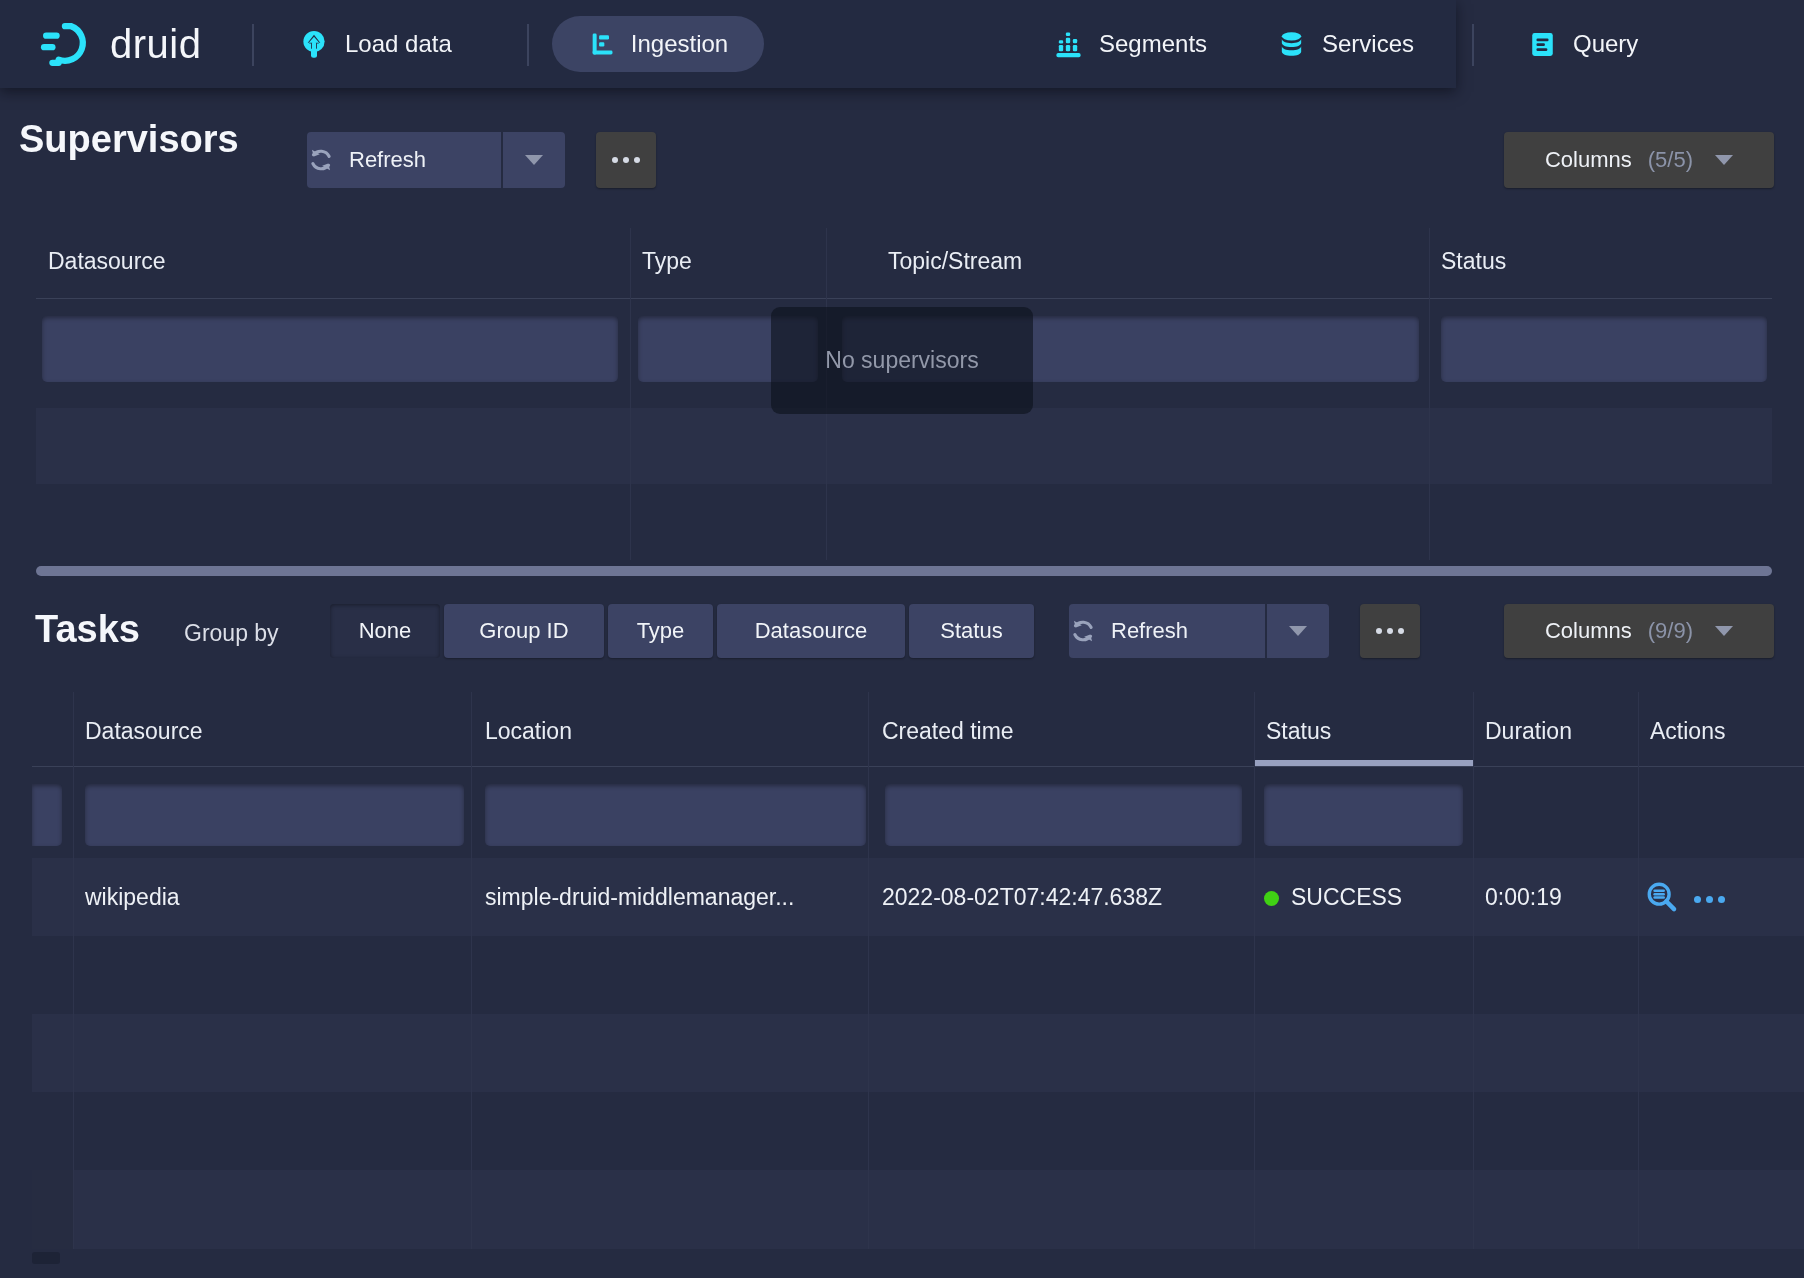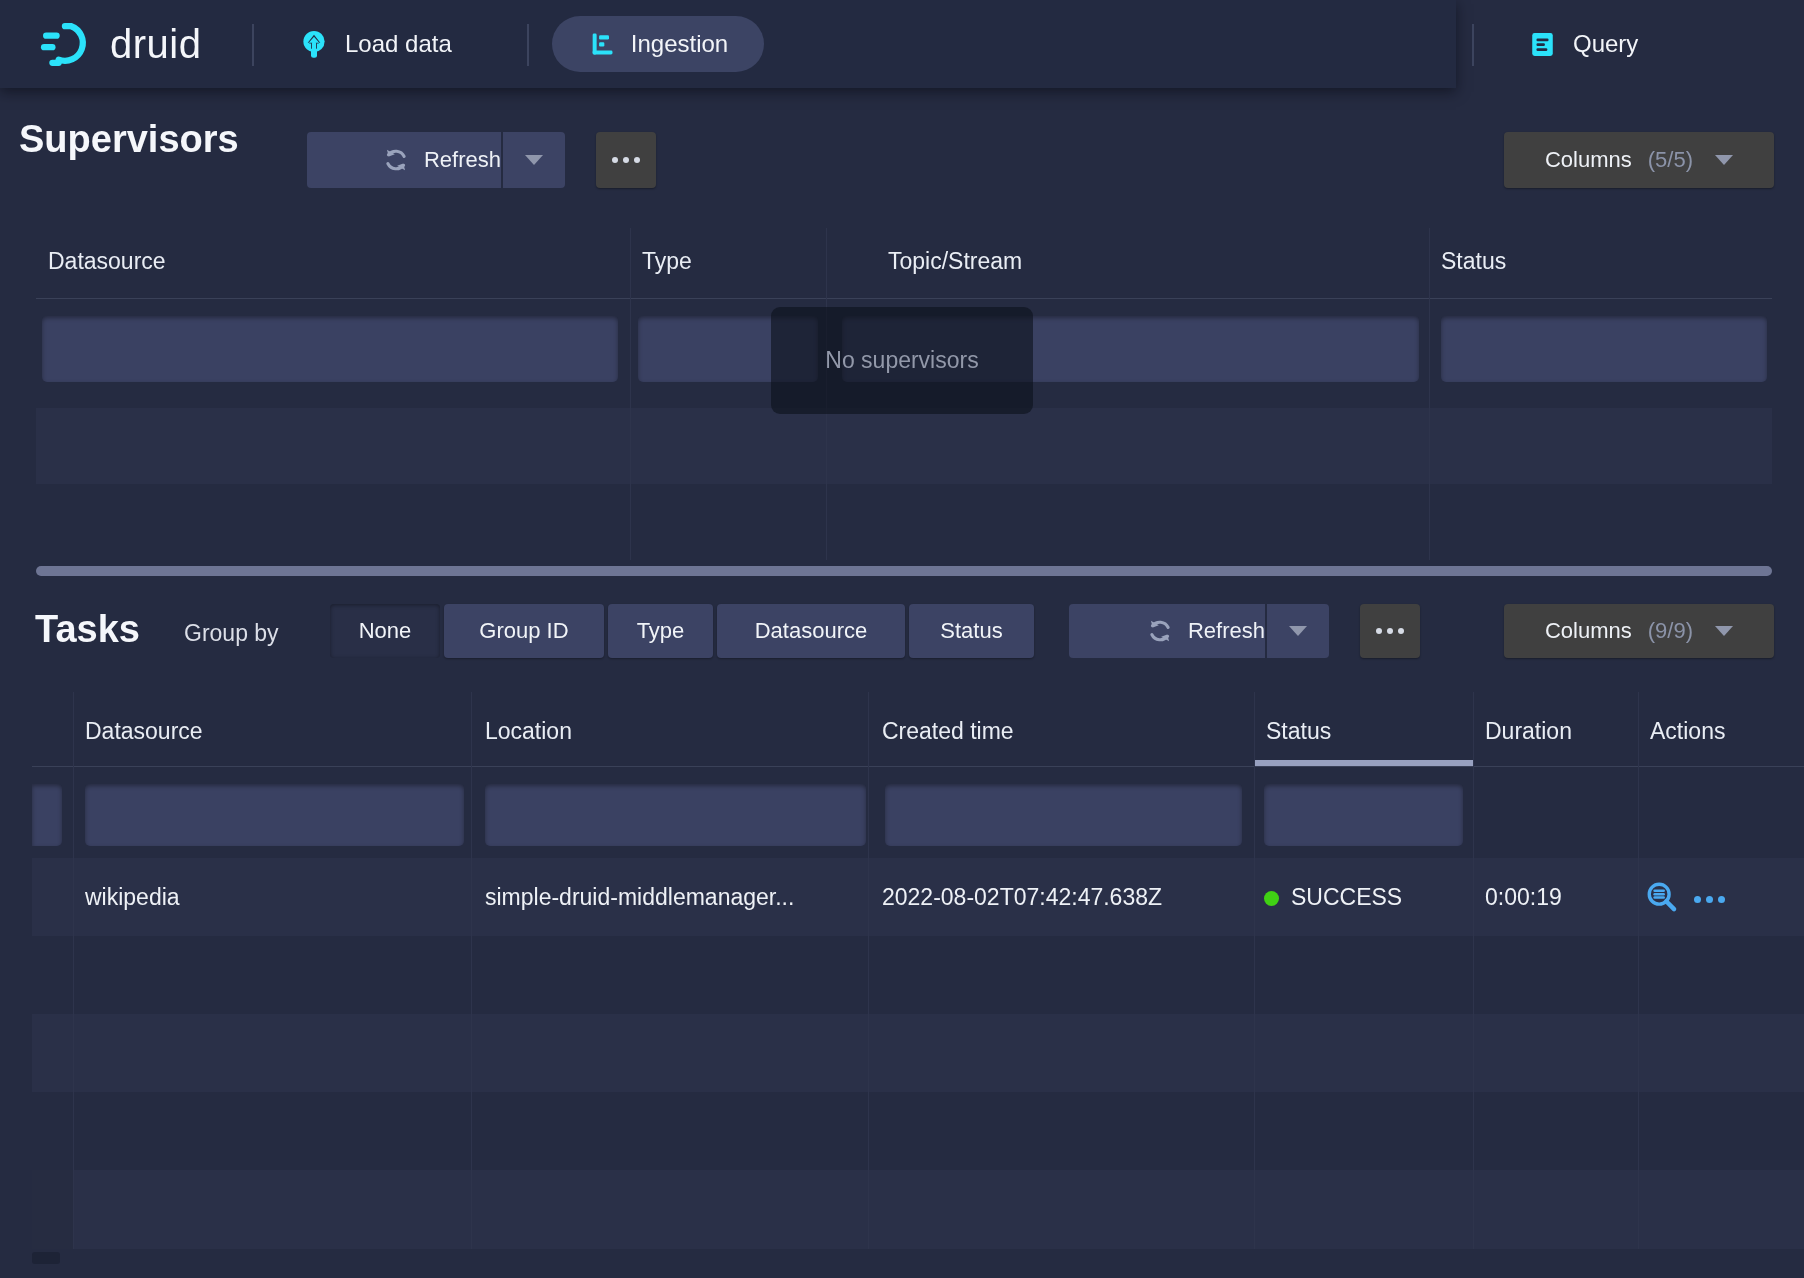--- a/index.html
+++ b/index.html
@@ -35,21 +35,21 @@
   }
 
   
   .section-title { position:absolute; font-size:38px; font-weight:700; color:#f5f7fb; }
   .btn {
     background:#404040; border-radius:4px; color:#eef1f6; font-size:22px;
     display:flex; align-items:center; justify-content:center;
     box-shadow:0 1px 2px rgba(0,0,0,.35); cursor:pointer;
   }
   .split { display:flex; align-items:stretch; }
-  .split .btn-main { display:flex; align-items:center; justify-content:flex-end; gap:14px;
+  .split .btn-main { display:flex; align-items:center; justify-content:flex-start; gap:14px;
     background:#3c4364; border-radius:4px 0 0 4px; border-right:2px solid #252b41;
     font-size:22px; color:#eef1f6; cursor:pointer; }
   .split .btn-caret { background:#3c4364; border-radius:0 4px 4px 0; display:flex;
     align-items:center; justify-content:center; cursor:pointer; }
   .caret { width:0; height:0; border-left:9px solid transparent; border-right:9px solid transparent;
     border-top:10px solid #9097ac; }
   .dots { display:flex; gap:5px; align-items:center; }
   .dots i { width:6px; height:6px; border-radius:50%; background:#d6dbe5; }
   .muted-count { color:#8b93a8; margin-left:10px; }
   .columns-btn { gap:6px; }
@@ -127,21 +127,46 @@
         <rect x="4" y="3" width="3.4" height="18" rx="1.2"></rect>
         <rect x="4" y="17.6" width="17" height="3.4" rx="1.2"></rect>
         <rect x="9.5" y="4.5" width="8.5" height="3.6" rx="1"></rect>
         <rect x="9.5" y="10.5" width="4.5" height="3.6" rx="1"></rect>
       </g>
     </svg>
     <span>Ingestion</span>
   </div>
 
 
-
+  <div class="nav-item" style="left:1054px;">
+    <svg width="29" height="29" viewBox="0 0 24 24">
+      <g fill="#2be2fa">
+        <rect x="2" y="19" width="20" height="3.6" rx="1.4"></rect>
+        <rect x="4" y="12.5" width="3.6" height="5" rx="1"></rect>
+        <rect x="9.8" y="12.5" width="3.6" height="5" rx="1"></rect>
+        <rect x="9.8" y="6.5" width="3.6" height="4.4" rx="1"></rect>
+        <rect x="9.8" y="2" width="3.6" height="3" rx="1"></rect>
+        <rect x="15.6" y="12.5" width="3.6" height="5" rx="1"></rect>
+        <rect x="15.6" y="7.5" width="3.6" height="3.4" rx="1"></rect>
+        <rect x="4" y="8.5" width="3.6" height="2.6" rx="1"></rect>
+      </g>
+    </svg>
+    <span>Segments</span>
+  </div>
+
+  <div class="nav-item" style="left:1277px;">
+    <svg width="29" height="29" viewBox="0 0 24 24">
+      <g fill="#2be2fa">
+        <ellipse cx="12" cy="5.2" rx="8" ry="3.4"></ellipse>
+        <path d="M4 7.5 c0 1.9 3.6 3.4 8 3.4 s8 -1.5 8 -3.4 v3.2 c0 1.9 -3.6 3.4 -8 3.4 s-8 -1.5 -8 -3.4 Z"></path>
+        <path d="M4 13.4 c0 1.9 3.6 3.4 8 3.4 s8 -1.5 8 -3.4 v4.5 c0 1.9 -3.6 3.4 -8 3.4 s-8 -1.5 -8 -3.4 Z"></path>
+      </g>
+    </svg>
+    <span>Services</span>
+  </div>
 
   <div class="nav-divider" style="left:1472px;"></div>
 
   <div class="nav-item" style="left:1528px;">
     <svg width="29" height="29" viewBox="0 0 24 24">
       <rect x="3.5" y="2.5" width="17" height="19" rx="2" fill="#2be2fa"></rect>
       <g fill="#232a41">
         <rect x="7" y="7" width="10" height="2.3" rx="1"></rect>
         <rect x="7" y="11" width="7" height="2.3" rx="1"></rect>
         <rect x="7" y="15" width="9" height="2.3" rx="1"></rect>

